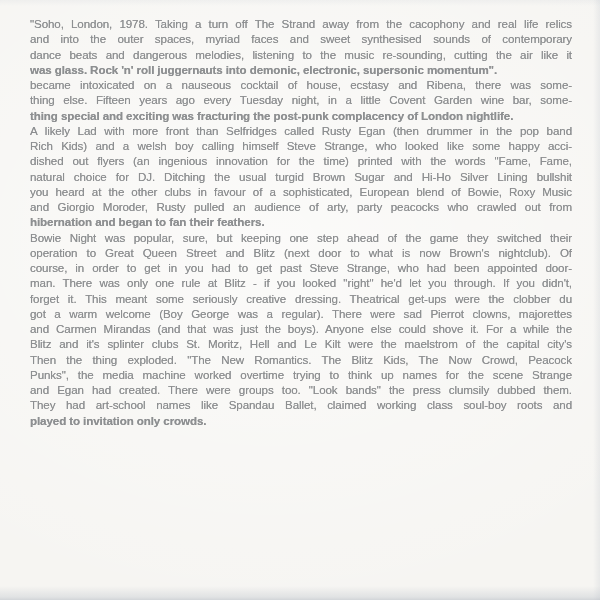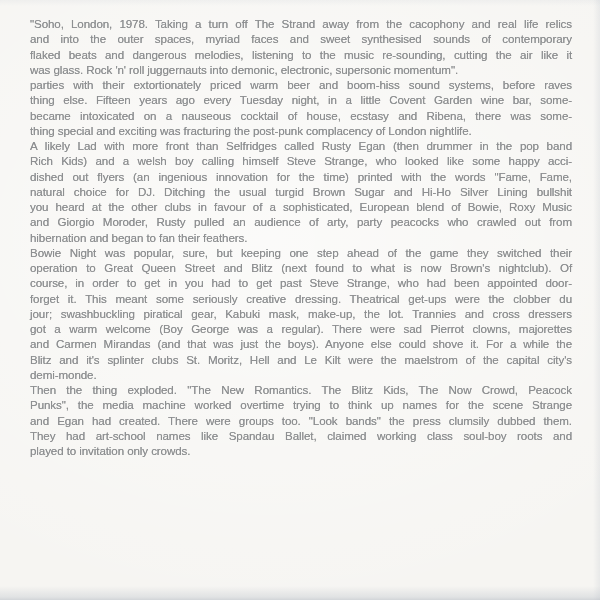--- a/index.html
+++ b/index.html
@@ -34,20 +34,21 @@
   }
   .paragraph {
     margin: 0;
   }
   .line {
     text-align: justify;
     text-align-last: justify;
   }
   .line.last {
     text-align-last: left;
+    font-weight: bold;
   }
   .edge-shadow-bottom {
     position: absolute;
     left: 0;
     bottom: 0;
     width: 600px;
     height: 14px;
     background: linear-gradient(to bottom, rgba(190,196,204,0) 0%, rgba(190,196,204,0.38) 78%, rgba(174,181,191,0.5) 100%);
     pointer-events: none;
   }
@@ -71,48 +72,46 @@
   }
 </style>
 </head>
 <body>
 
 <div class="page">
   <div class="text-block" id="liner-notes">
       <div class="paragraph">
         <div class="line">"Soho, London, 1978. Taking a turn off The Strand away from the cacophony and real life relics</div>
         <div class="line">and into the outer spaces, myriad faces and sweet synthesised sounds of contemporary</div>
-        <div class="line">flaked beats and dangerous melodies, listening to the music re-sounding, cutting the air like it</div>
+        <div class="line">dance beats and dangerous melodies, listening to the music re-sounding, cutting the air like it</div>
         <div class="line last">was glass. Rock 'n' roll juggernauts into demonic, electronic, supersonic momentum".</div>
       </div>
       <div class="paragraph">
-        <div class="line">parties with their extortionately priced warm beer and boom-hiss sound systems, before raves</div>
+        <div class="line">became intoxicated on a nauseous cocktail of house, ecstasy and Ribena, there was some-</div>
         <div class="line">thing else. Fifteen years ago every Tuesday night, in a little Covent Garden wine bar, some-</div>
-        <div class="line">became intoxicated on a nauseous cocktail of house, ecstasy and Ribena, there was some-</div>
         <div class="line last">thing special and exciting was fracturing the post-punk complacency of London nightlife.</div>
       </div>
       <div class="paragraph">
         <div class="line">A likely Lad with more front than Selfridges called Rusty Egan (then drummer in the pop band</div>
         <div class="line">Rich Kids) and a welsh boy calling himself Steve Strange, who looked like some happy acci-</div>
         <div class="line">dished out flyers (an ingenious innovation for the time) printed with the words "Fame, Fame,</div>
         <div class="line">natural choice for DJ. Ditching the usual turgid Brown Sugar and Hi-Ho Silver Lining bullshit</div>
         <div class="line">you heard at the other clubs in favour of a sophisticated, European blend of Bowie, Roxy Music</div>
         <div class="line">and Giorgio Moroder, Rusty pulled an audience of arty, party peacocks who crawled out from</div>
         <div class="line last">hibernation and began to fan their feathers.</div>
       </div>
       <div class="paragraph">
         <div class="line">Bowie Night was popular, sure, but keeping one step ahead of the game they switched their</div>
-        <div class="line">operation to Great Queen Street and Blitz (next found to what is now Brown's nightclub). Of</div>
+        <div class="line">operation to Great Queen Street and Blitz (next door to what is now Brown's nightclub). Of</div>
         <div class="line">course, in order to get in you had to get past Steve Strange, who had been appointed door-</div>
+        <div class="line">man. There was only one rule at Blitz - if you looked "right" he'd let you through. If you didn't,</div>
         <div class="line">forget it. This meant some seriously creative dressing. Theatrical get-ups were the clobber du</div>
-        <div class="line">jour; swashbuckling piratical gear, Kabuki mask, make-up, the lot. Trannies and cross dressers</div>
         <div class="line">got a warm welcome (Boy George was a regular). There were sad Pierrot clowns, majorettes</div>
         <div class="line">and Carmen Mirandas (and that was just the boys). Anyone else could shove it. For a while the</div>
         <div class="line">Blitz and it's splinter clubs St. Moritz, Hell and Le Kilt were the maelstrom of the capital city's</div>
-        <div class="line last">demi-monde.</div>
       </div>
       <div class="paragraph">
         <div class="line">Then the thing exploded. "The New Romantics. The Blitz Kids, The Now Crowd, Peacock</div>
         <div class="line">Punks", the media machine worked overtime trying to think up names for the scene Strange</div>
         <div class="line">and Egan had created. There were groups too. "Look bands" the press clumsily dubbed them.</div>
         <div class="line">They had art-school names like Spandau Ballet, claimed working class soul-boy roots and</div>
         <div class="line last">played to invitation only crowds.</div>
       </div>
     </div>
   <div class="edge-shadow-top"></div>

